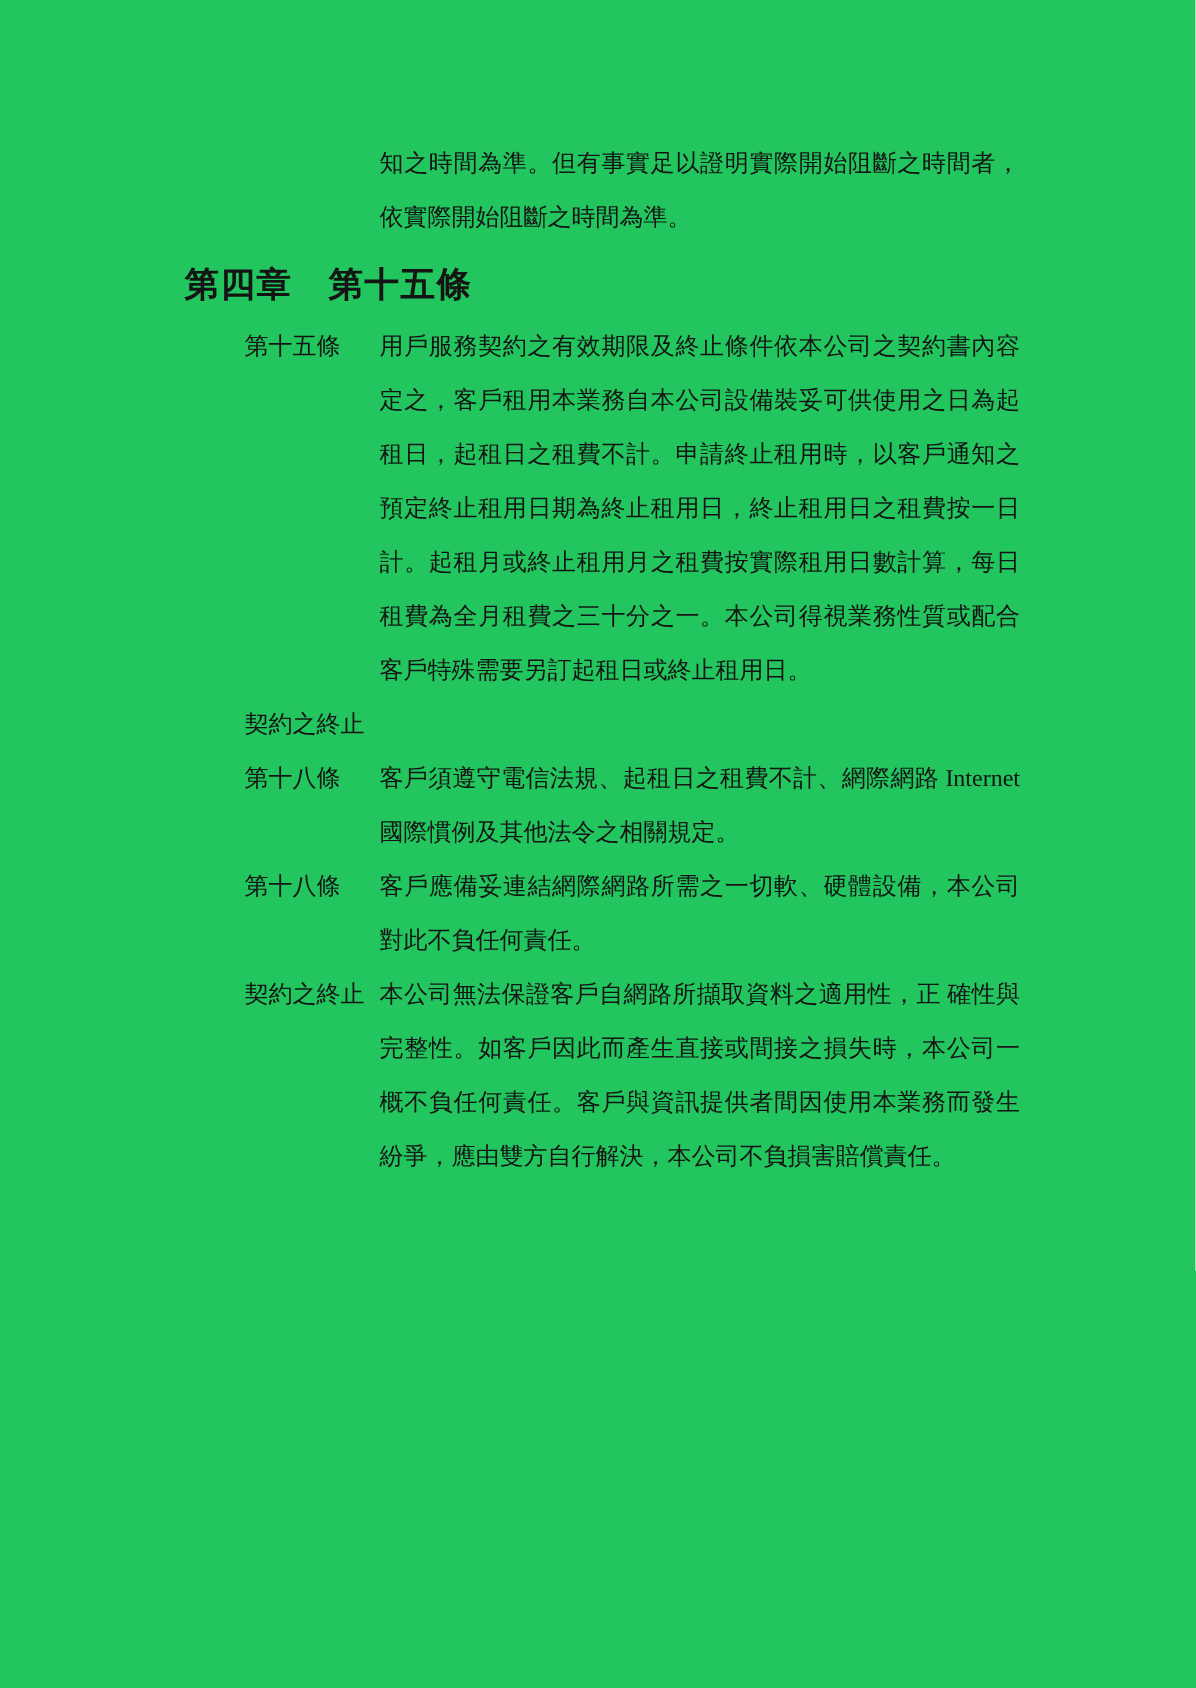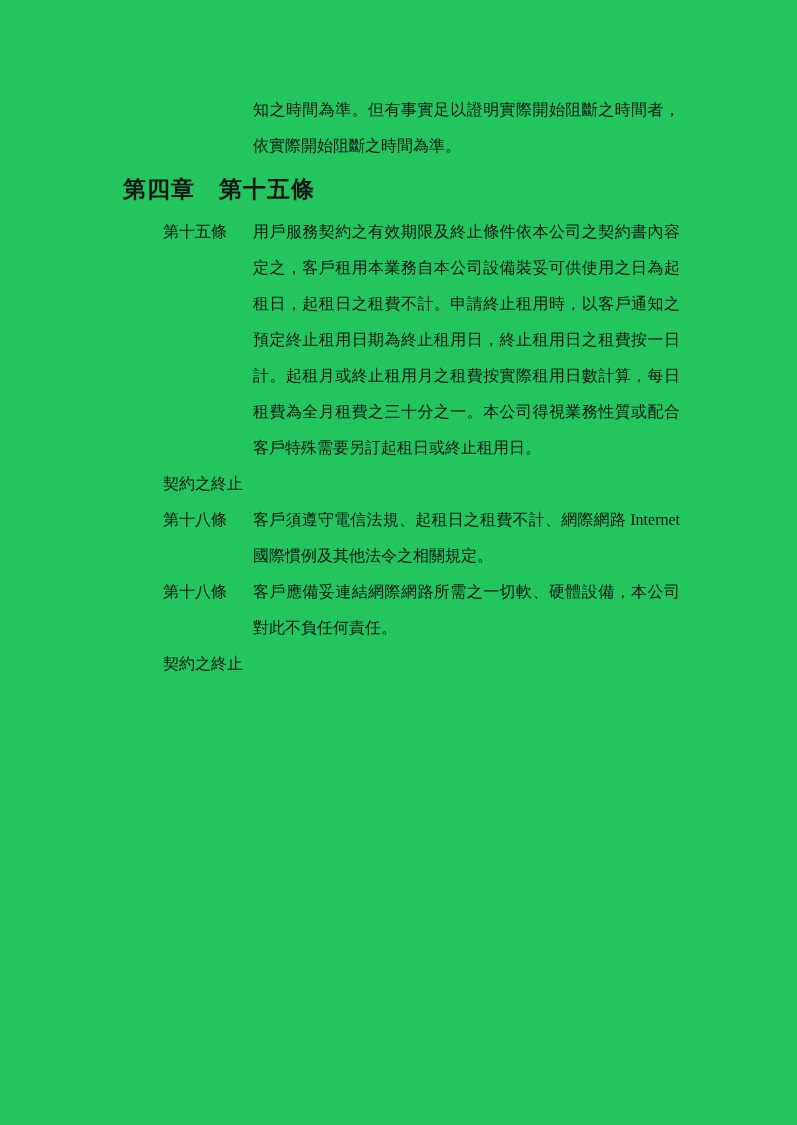--- a/index.html
+++ b/index.html
@@ -78,16 +78,17 @@
       <div class="article-text">客戶須遵守電信法規、起租日之租費不計、網際網路 Internet 國際慣例及其他法令之相關規定。</div>
     </div>
 
     <div class="article">
       <div class="article-number">第十八條</div>
       <div class="article-text">客戶應備妥連結網際網路所需之一切軟、硬體設備，本公司對此不負任何責任。</div>
     </div>
 
     <div class="article">
       <div class="article-number">契約之終止</div>
+      <div class="article-text">本公司無法保證客戶自網路所擷取資料之適用性，正 確性與完整性。如客戶因此而產生直接或間接之損失時，本公司一概不負任何責任。客戶與資訊提供者間因使用本業務而發生紛爭，應由雙方自行解決，本公司不負損害賠償責任。</div>
     </div>
 
   </div>
 </div>
 
 </body></html>

